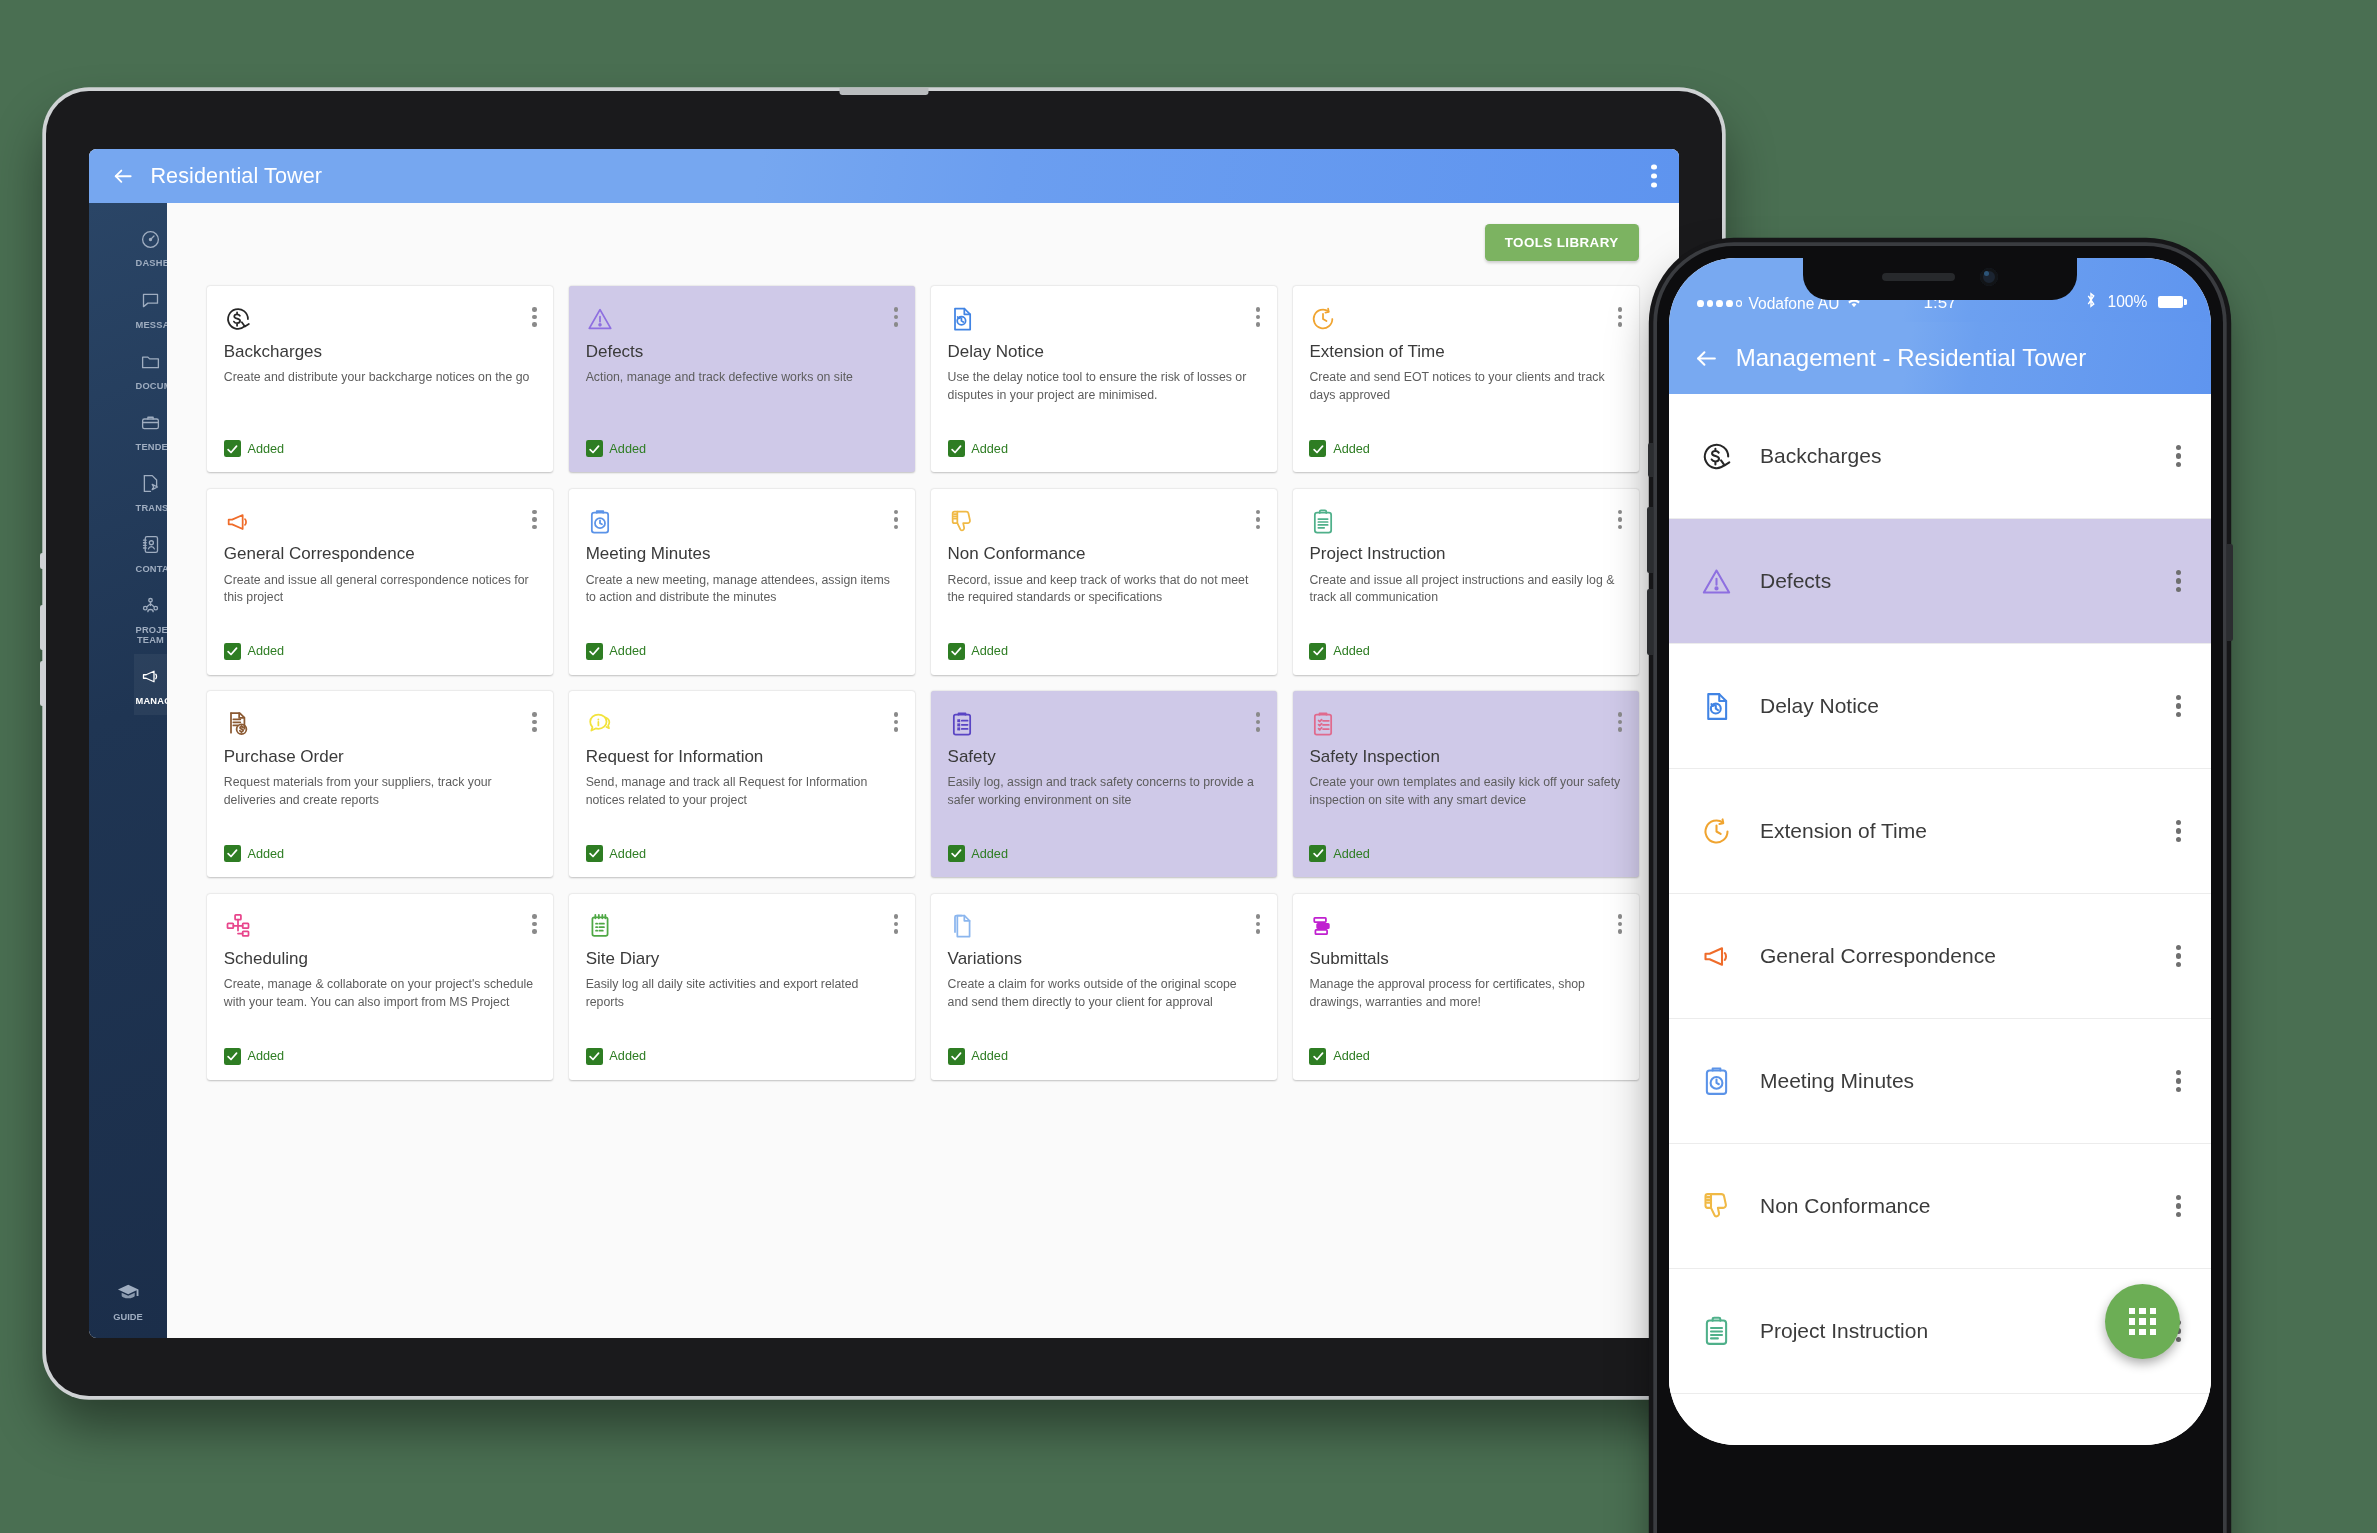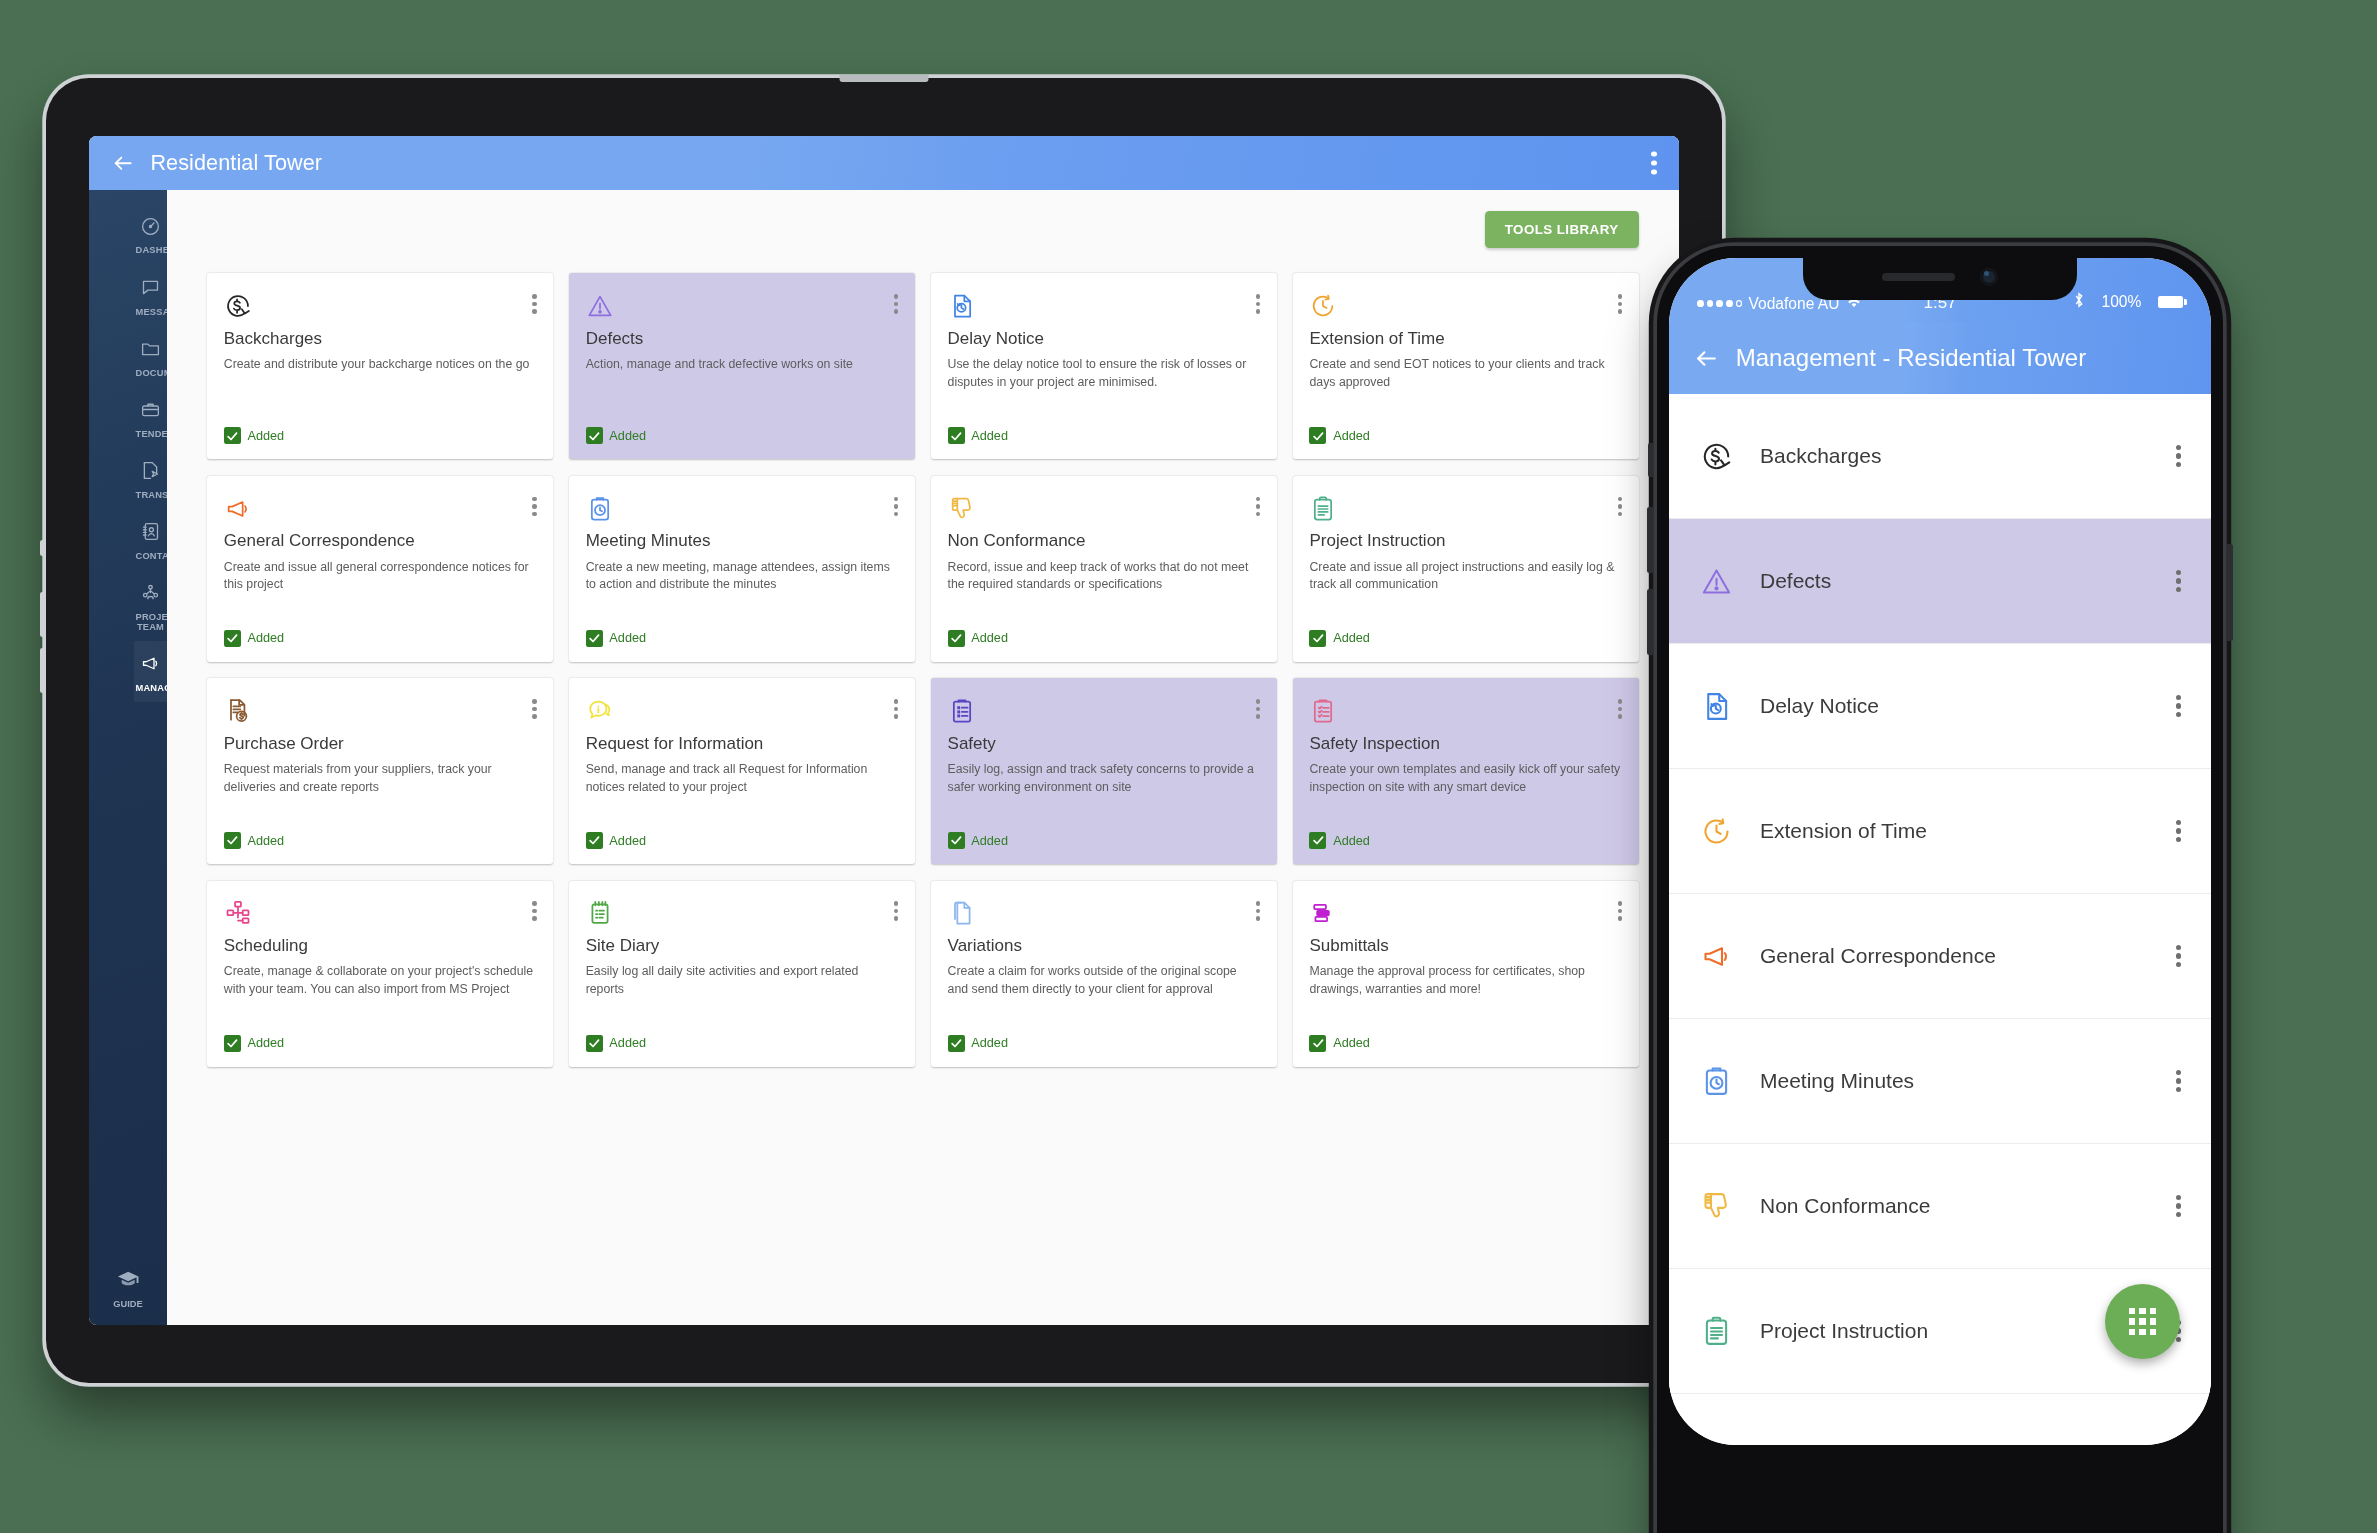--- a/index.html
+++ b/index.html
@@ -6,21 +6,21 @@
   html, body {
     width: 2377px; height: 1533px;
     background: #4a6f52;
     font-family: "Liberation Sans", sans-serif;
     overflow: hidden;
   }
   #stage { position: relative; width: 2377px; height: 1533px; }
 
   
   #tablet {
-    position: absolute; left: 46px; top: 78px;
+    position: absolute; left: 46px; top: 91px;
     width: 1676px; height: 1305px;
     background: #1a1a1c;
     border-radius: 43px;
     box-shadow: 0 0 0 3.7px #cfd2d4, 0 30px 52px rgba(0,0,0,.45);
   }
   #tablet-cam {
     position: absolute; top: -3px; left: 50%; transform: translateX(-50%);
     width: 89px; height: 6.7px; background:#b9bcbe; border-radius: 0 0 3px 3px;
   }
   #tablet-btn1 { position:absolute; left:-6px; top:462px; width:6px; height:16.4px; background:#cfd2d4; border-radius:2.2px 0 0 2.2px;}
@@ -141,21 +141,21 @@
     background: linear-gradient(100deg,#78a9f1 0%, #78a9f1 44%, #6ca0f0 56%, #5f95ef 100%);
     display:flex; align-items:flex-end; padding: 0 28px 9px 28px; color:#fff;
     font-size: 15.6px; position:relative;
   }
   .p-status .left { display:flex; align-items:center; gap: 6px; }
   .dots { display:flex; align-items:center; gap:3px; }
   .dots i { width:6.7px; height:6.7px; border-radius:50%; background:#fff; display:block;}
   .dots i.hollow { background:transparent; box-shadow: inset 0 0 0 1.2px #fff; }
   .p-status .carrier { font-size:15.6px; }
   .p-status .mid { position:absolute; left:50%; transform:translateX(-50%); bottom:9px; font-size:17px;}
-  .p-status .right { margin-left:auto; display:flex; align-items:center; gap:17px; }
+  .p-status .right { margin-left:auto; display:flex; align-items:center; gap:11px; }
   .batt { width: 24.6px; height:12px; border-radius:2.2px; background:#fff; position:relative;}
   .batt::after { content:''; position:absolute; right:-3.7px; top:3.4px; width:2.6px; height:5.2px;
                  background:#fff; border-radius:0 1.5px 1.5px 0; }
 
   .p-appbar {
     height: 72px; flex: 0 0 72px;
     background: linear-gradient(100deg,#78a9f1 0%, #78a9f1 44%, #6ca0f0 56%, #5f95ef 100%);
     display:flex; align-items:center; padding: 0 22.4px;
   }
   .p-back { width:31px; height:31px; display:flex; align-items:center; justify-content:center;}

